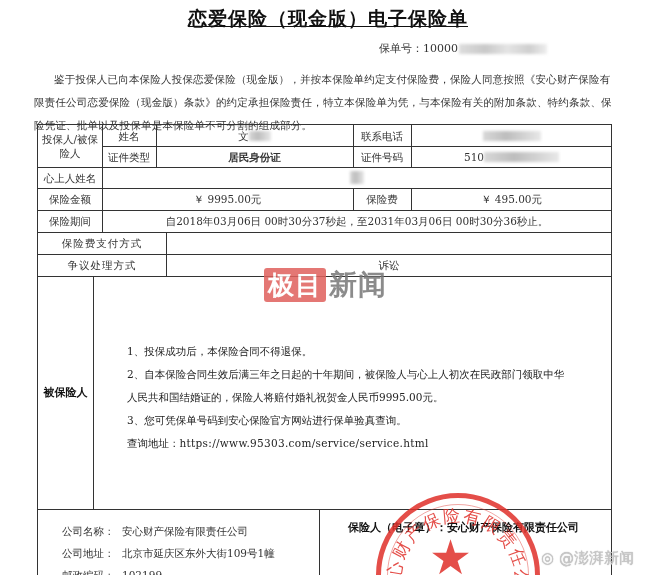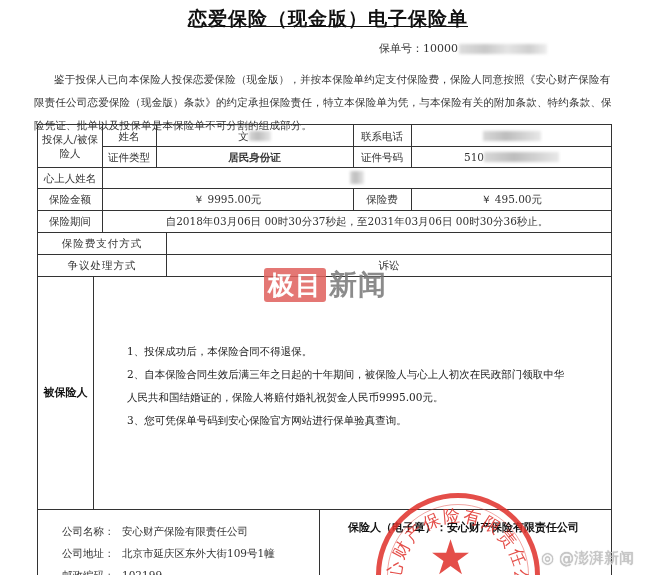--- a/index.html
+++ b/index.html
@@ -156,20 +156,21 @@
   <div class="cell" style="left:128px; top:129px; width:446px; height:22px;">诉讼</div>
 
   <div class="cell notice-label" style="left:0; top:151px; width:55px; height:233px;">被保险人</div>
 </div>
 
 <div class="notice-text">
   <p>1、投保成功后，本保险合同不得退保。</p>
   <p>2、自本保险合同生效后满三年之日起的十年期间，被保险人与心上人初次在民政部门领取中华</p>
   <p>人民共和国结婚证的，保险人将赔付婚礼祝贺金人民币9995.00元。</p>
   <p>3、您可凭保单号码到安心保险官方网站进行保单验真查询。</p>
+  <p><span>查询地址：</span><span class="url">https://www.95303.com/service/service.html</span></p>
 </div>
 
 <div class="company">
   <div class="row">
       <span class="k">公司名称：</span>
       <span>安心财产保险有限责任公司</span>
     </div>
   <div class="row">
       <span class="k">公司地址：</span>
       <span>北京市延庆区东外大街109号1幢</span>

